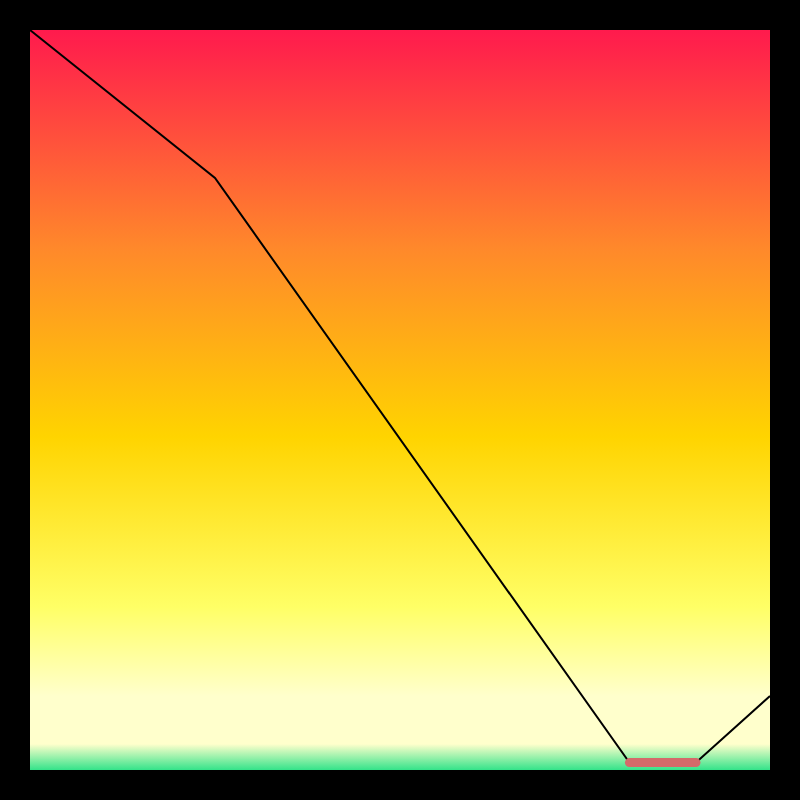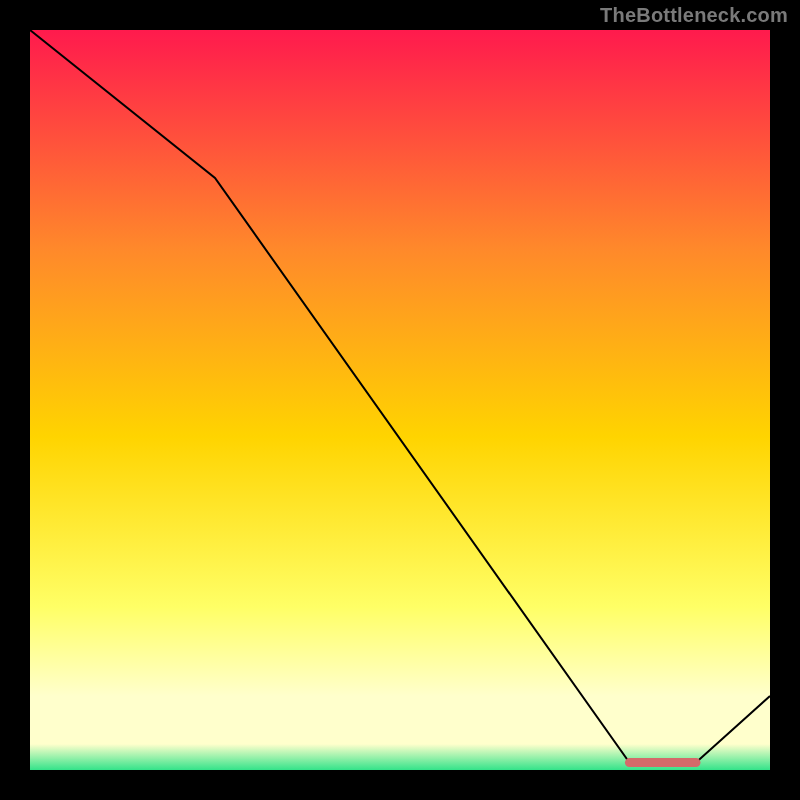--- a/index.html
+++ b/index.html
@@ -30,21 +30,20 @@
   svg {
     position: absolute;
     left: 0;
     top: 0;
   }
 </style>
 </head>
 <body>
 
 <div class="stage">
-  <div class="watermark">TheBottleneck.com</div>
 
   <svg id="plot" width="800" height="800">
     <defs>
       <linearGradient id="bg-grad" x1="0" y1="0" x2="0" y2="1">
         <stop id="g0" offset="0%" stop-color="#ff1a4d"></stop>
         <stop id="g1" offset="30%" stop-color="#ff8a2a"></stop>
         <stop id="g2" offset="55%" stop-color="#ffd400"></stop>
         <stop id="g3" offset="78%" stop-color="#ffff66"></stop>
         <stop id="g4" offset="90%" stop-color="#ffffcc"></stop>
         <stop id="g5" offset="96.5%" stop-color="#ffffcc"></stop>

